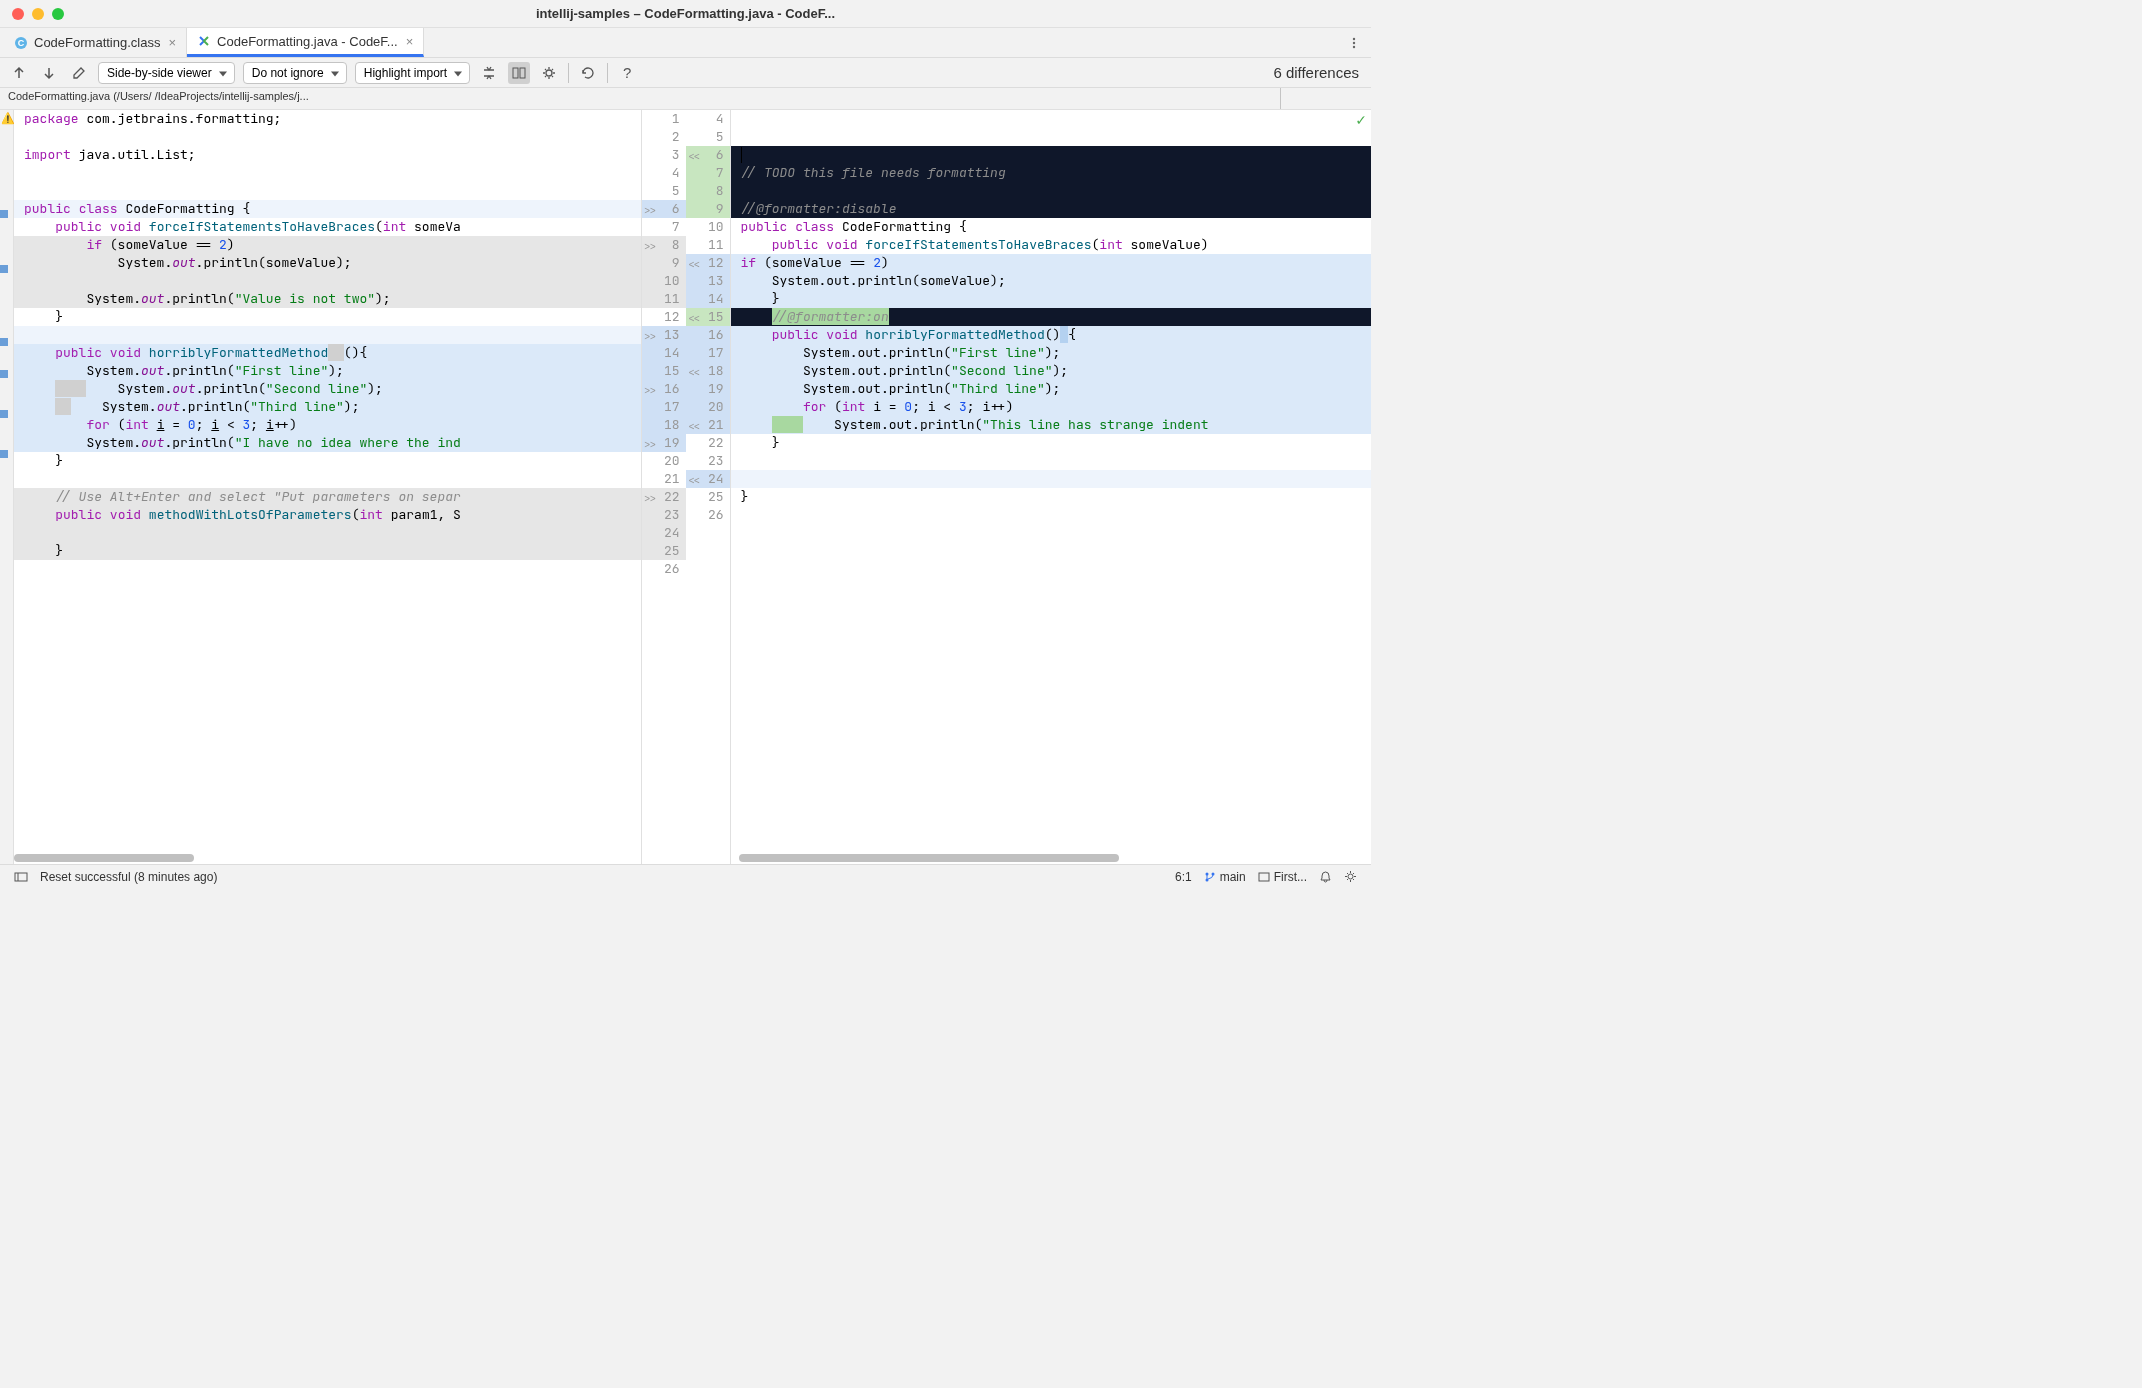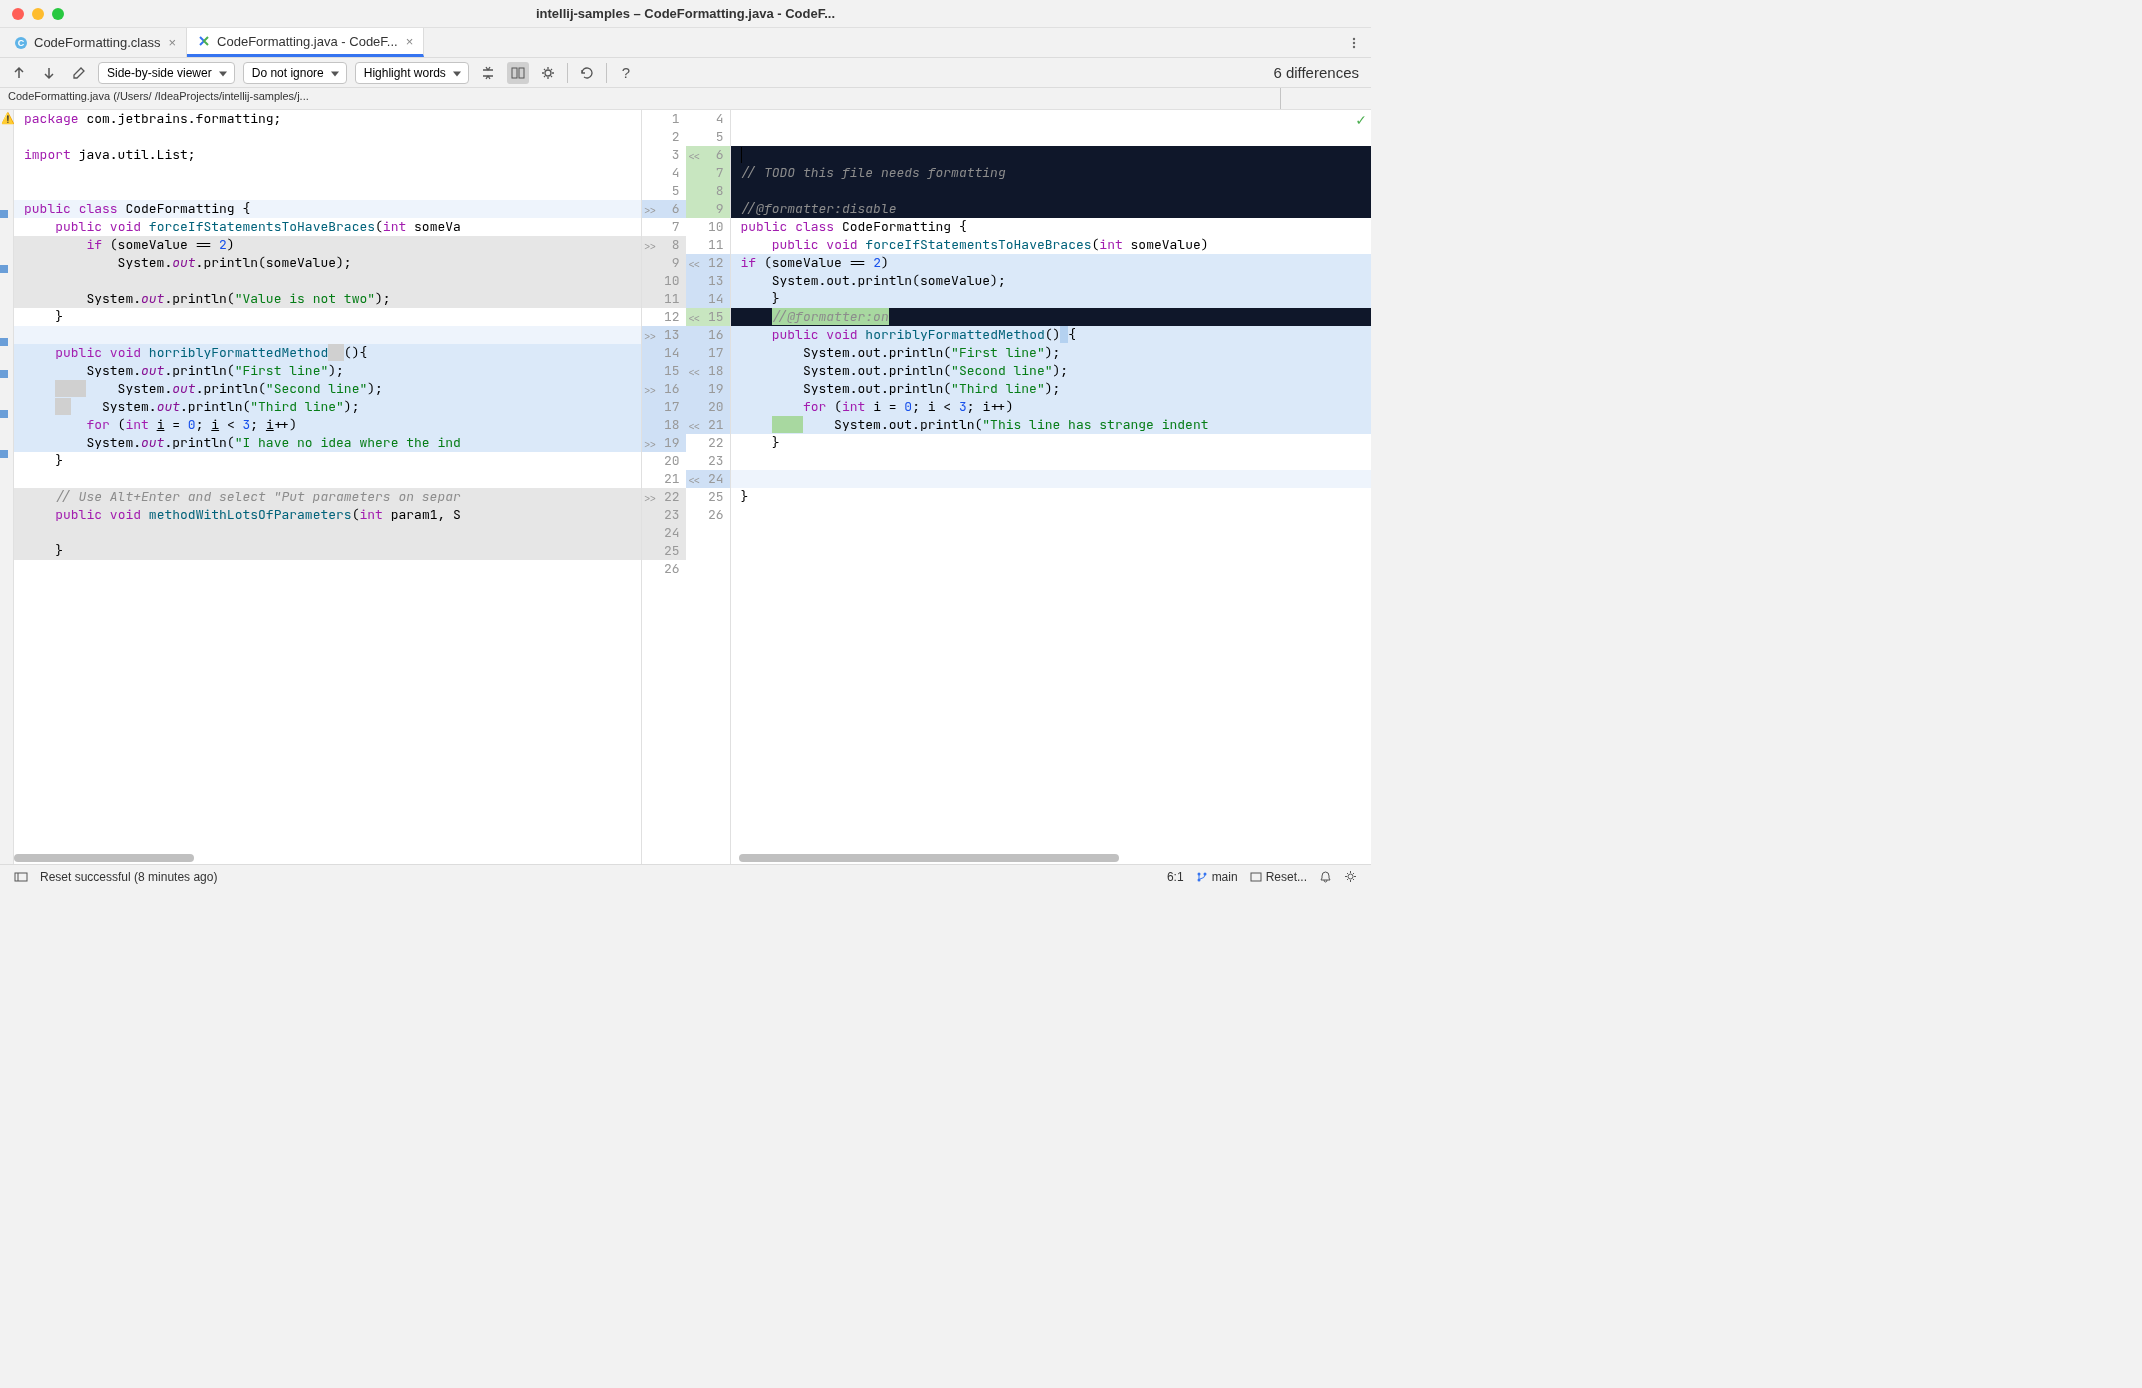--- a/index.html
+++ b/index.html
@@ -184,21 +184,21 @@
         <path d="M3 13 L3 10 L10 3 L13 6 L6 13 Z" stroke="#555" fill="none" stroke-width="1.3"></path>
       </svg>
   </div>
   <div class="tb-select">
     <span>Side-by-side viewer</span>
   </div>
   <div class="tb-select">
     <span>Do not ignore</span>
   </div>
   <div class="tb-select">
-    <span>Highlight words</span>
+    <span>Highlight import</span>
   </div>
   <div class="tb-btn">
     <svg viewBox="0 0 16 16">
         <path d="M3 5 L13 5 M3 11 L13 11 M6 2 L8 5 L10 2 M6 14 L8 11 L10 14" stroke="#555" fill="none" stroke-width="1.3"></path>
       </svg>
   </div>
   <div class="tb-btn" style="background:#d0d0d0;border-radius:3px">
     <svg viewBox="0 0 16 16">
         <rect x="2" y="3" width="5" height="10" stroke="#555" fill="none"></rect>
         <rect x="9" y="3" width="5" height="10" stroke="#555" fill="none"></rect>
@@ -325,21 +325,21 @@
           <circle cx="9" cy="3" r="1.5" fill="#3574f0"></circle>
           <circle cx="3" cy="9" r="1.5" fill="#3574f0"></circle>
           <path d="M3 4 L3 8 M9 4 Q9 7 4 8" stroke="#3574f0" fill="none"></path>
         </svg>
       <span>main</span>
     </div>
     <div class="status-item">
       <svg width="12" height="12" viewBox="0 0 12 12">
           <rect x="1" y="2" width="10" height="8" stroke="#555" fill="none"></rect>
         </svg>
-      <span>Reset...</span>
+      <span>First...</span>
     </div>
     <div class="status-item">
       <svg width="13" height="13" viewBox="0 0 13 13">
           <path d="M6.5 2 Q3 2 3 6 L3 8 L2 10 L11 10 L10 8 L10 6 Q10 2 6.5 2 M5 10 Q5 12 6.5 12 Q8 12 8 10" stroke="#555" fill="none"></path>
         </svg>
     </div>
     <div class="status-item">
       <svg width="13" height="13" viewBox="0 0 13 13">
           <circle cx="6.5" cy="6.5" r="2.5" stroke="#555" fill="none"></circle>
           <path d="M6.5 1 L6.5 3 M6.5 10 L6.5 12 M1 6.5 L3 6.5 M10 6.5 L12 6.5 M3 3 L4 4 M9 9 L10 10 M3 10 L4 9 M9 4 L10 3" stroke="#555"></path>

